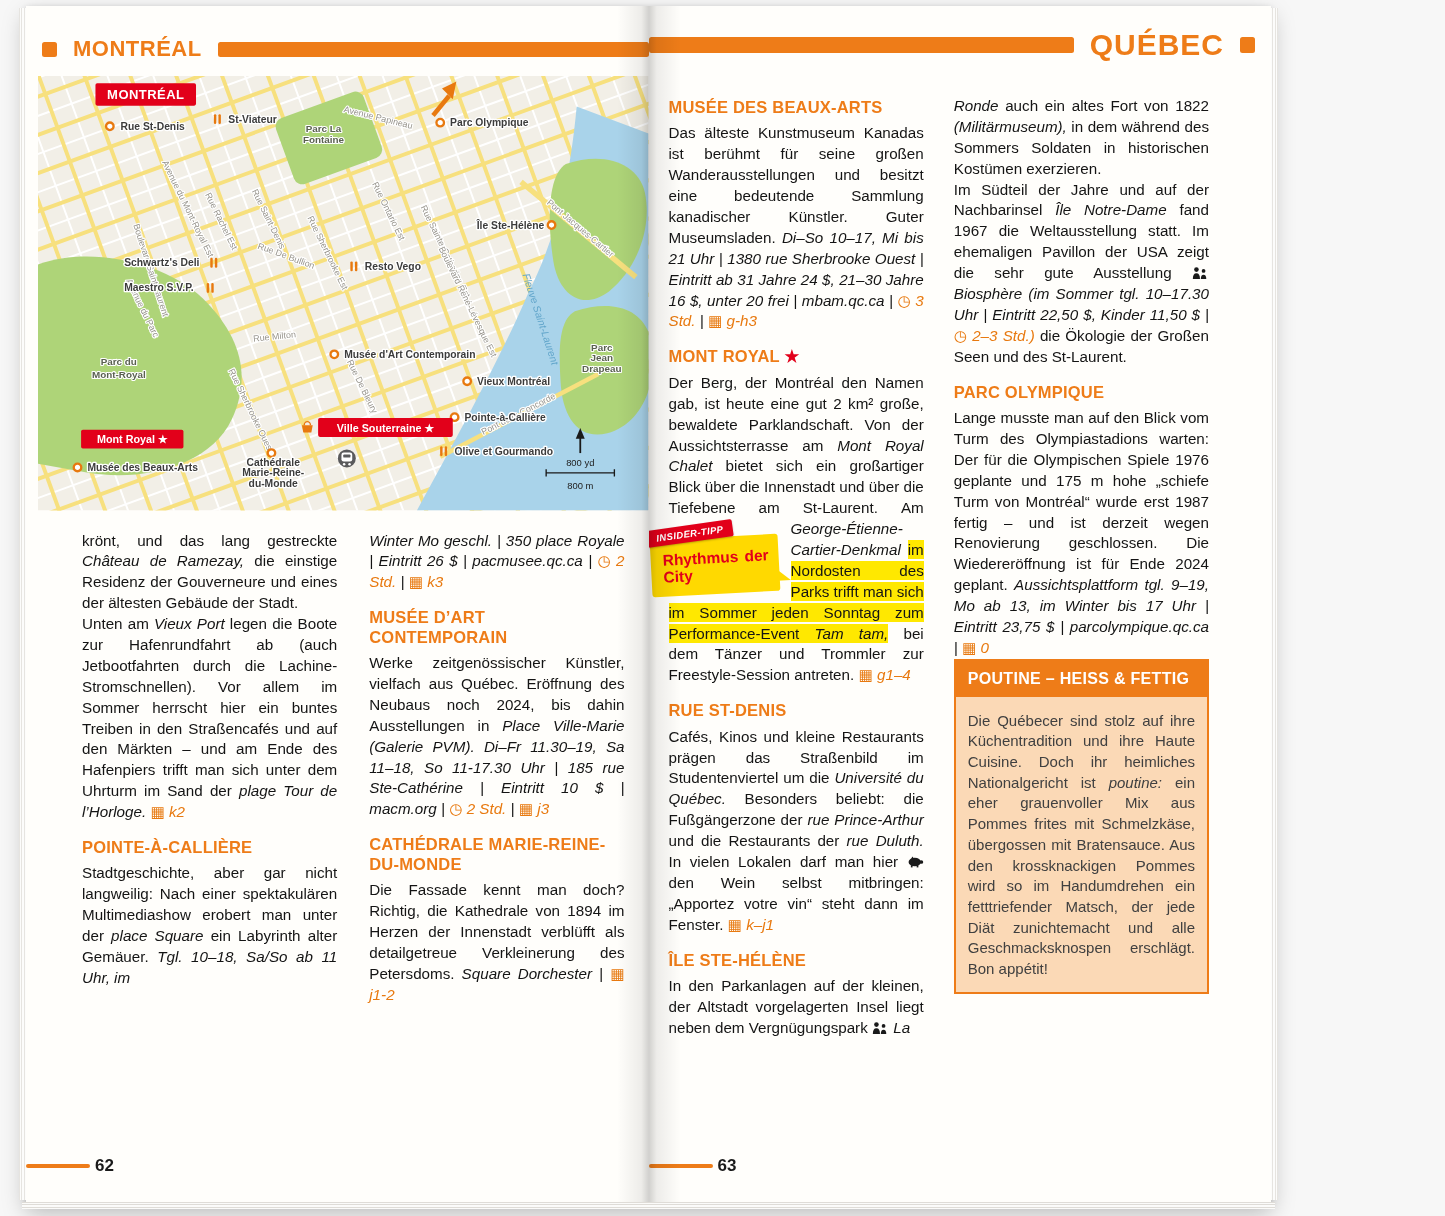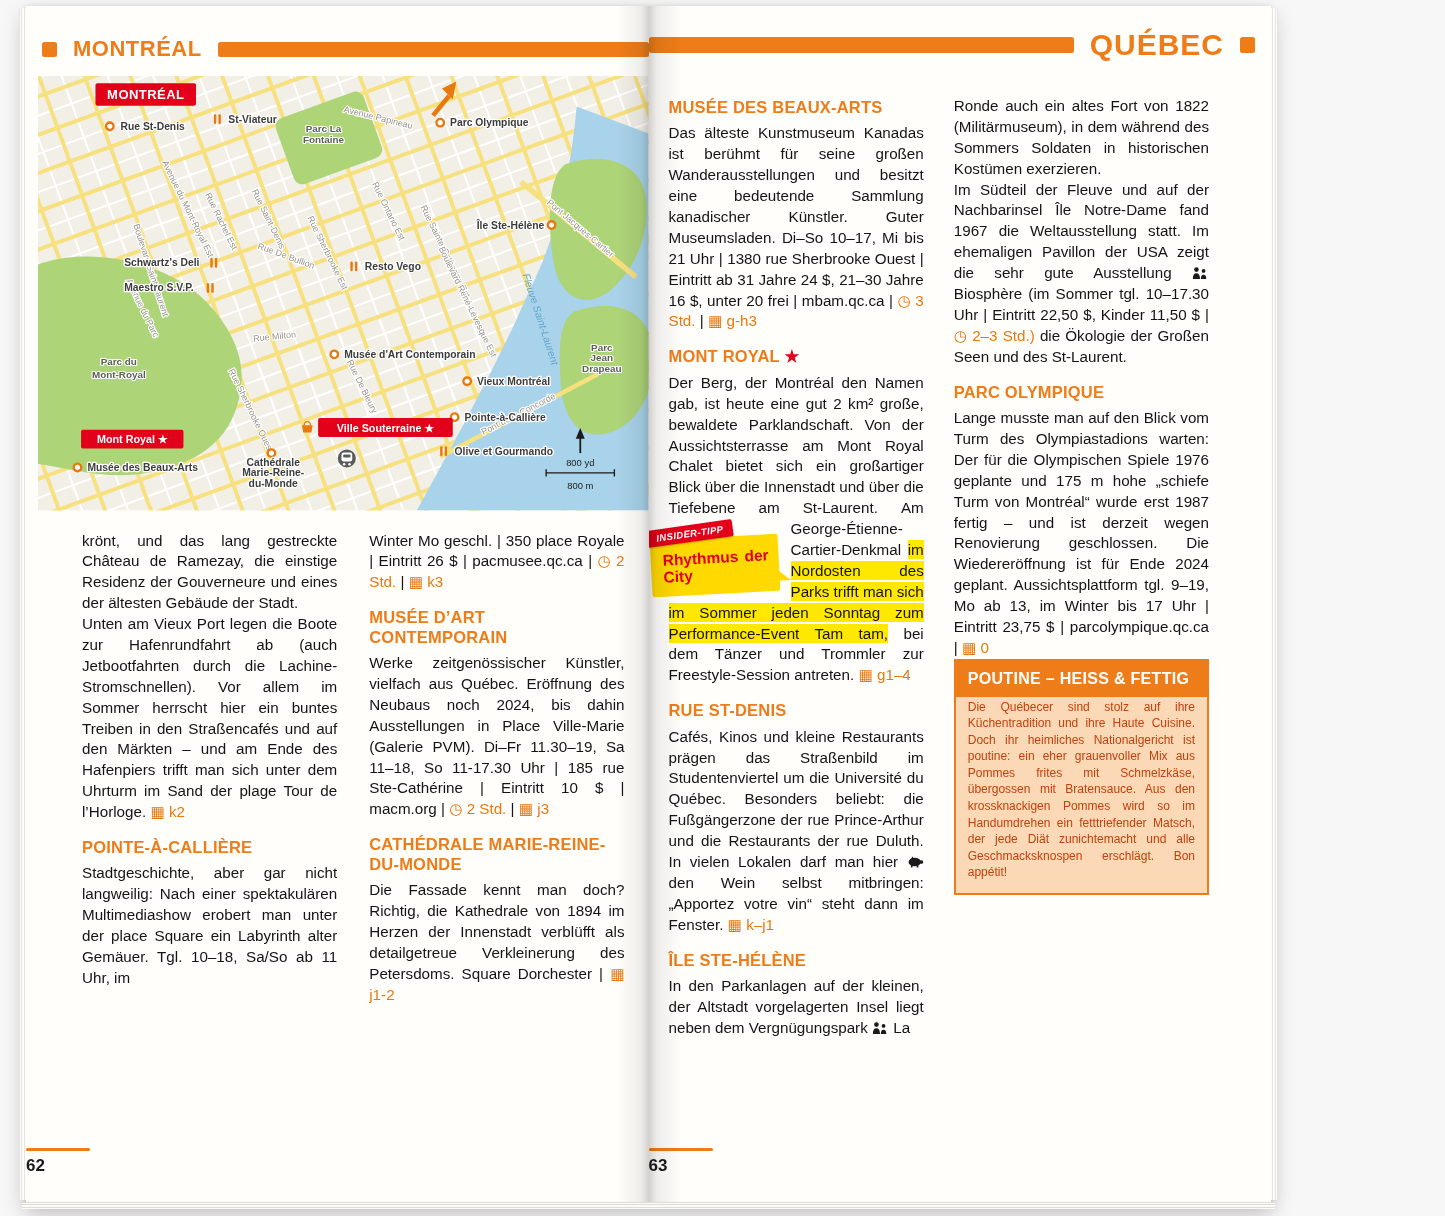--- a/index.html
+++ b/index.html
@@ -24,32 +24,32 @@
 .map-wrap{margin:14px 0 0 12px;width:calc(100% - 12px)}
 .map-wrap svg{display:block;width:100%;height:auto}
 .cols{display:flex}
 .page-l .cols{margin:20px 24px 0 56px;gap:32px}
 .page-r .cols{margin:34px 62px 0 20px;gap:30px}
 .col{flex:1;min-width:0}
 .sec-head{color:#ee7c18;font-weight:700;font-size:16.5px;line-height:1.18;letter-spacing:.2px;margin:15px 0 6px}
 .col > .sec-head:first-child{margin-top:2px}
 .red-star{color:#e2001a}
 .para{font-size:15.2px;line-height:1.375;color:#141414;text-align:justify;hyphens:auto}
-.it{}
+.it{font-style:italic}
 .or{color:#e8790f}
 .hl{background:#ffe800;padding:1px 0}
 .inline-icon{display:inline-block;vertical-align:-1px;line-height:0}
 .insider-wrap{float:left;width:128px;margin:8px 12px 8px -18px;position:relative;padding-top:10px}
 .insider-ribbon{position:absolute;top:-2px;left:-4px;background:#e2001a;color:#fff;font-size:9.5px;font-weight:700;font-style:italic;letter-spacing:.4px;padding:2px 9px;border-radius:2px;transform:rotate(-8deg);z-index:2;box-shadow:0 1px 2px rgba(0,0,0,.25)}
 .insider-bubble{display:block;background:#ffd900;color:#e2001a;font-weight:700;font-size:15.5px;line-height:1.12;padding:12px 10px 10px 12px;border-radius:3px;transform:rotate(-3deg);position:relative}
 .insider-bubble::after{content:"";position:absolute;right:-11px;bottom:10px;width:0;height:0;border-top:11px solid transparent;border-left:13px solid #ffd900}
 .pbox{border:2px solid #ee7c18;background:#fbd9b6}
 .pbox-h{background:#ee7c18;color:#fff;font-weight:700;font-size:16px;letter-spacing:.3px;padding:9px 12px}
-.pbox-b{padding:2px 12px 12px;color:#c2410c;font-size:12px;line-height:1.38;text-align:justify}
-.pagenum{position:absolute;bottom:26px;left:0;right:0;display:flex;flex-direction:column;align-items:flex-start;gap:5px}
+.pbox-b{padding:14px 12px 12px;color:#404040;font-size:15px;line-height:1.38;text-align:justify}
+.pagenum{position:absolute;bottom:26px;left:0;right:0;display:flex;flex-direction:row;align-items:center;gap:5px}
 .pn-rule{width:64px;height:3.5px;background:#ee7c18;border-radius:2px}
 .pn-num{font-weight:700;font-size:17px;color:#1a1a1a}
 
 .mlab{font:700 11.5px "Liberation Sans",sans-serif;fill:#3c3c3c;paint-order:stroke;stroke:#ffffff;stroke-width:3px;stroke-linejoin:round}
 .plab{font:700 11px "Liberation Sans",sans-serif;fill:#5a6150;paint-order:stroke;stroke:#ffffff;stroke-width:2.5px;stroke-linejoin:round;text-anchor:middle}
 .slab{font:400 10px "Liberation Sans",sans-serif;fill:#97948c;paint-order:stroke;stroke:#ffffff;stroke-width:2.5px;stroke-linejoin:round}
 .flab{font:italic 400 11.5px "Liberation Sans",sans-serif;fill:#62a6cb;text-anchor:middle}
 .rtext{font:700 12px "Liberation Sans",sans-serif;fill:#fff;text-anchor:middle}
 .badge-t{font:700 14.5px "Liberation Sans",sans-serif;fill:#fff;text-anchor:middle;letter-spacing:.5px}
 .sclab{font:400 10.5px "Liberation Sans",sans-serif;fill:#222;text-anchor:middle}
@@ -413,21 +413,21 @@
                 <g fill="#1a1a1a">
                   <circle cx="5.2" cy="3" r="2.7"></circle>
                   <path d="M1 14 Q1 7.2 5.2 7.2 Q9.4 7.2 9.4 14 Z"></path>
                   <circle cx="13.6" cy="4.6" r="2.2"></circle>
                   <path d="M10.4 14 Q10.4 9 13.6 9 Q16.8 9 16.8 14 Z"></path>
                 </g>
               </svg></span><span> </span><span class="it">La</span></p>
         </div>
       <div class="col">
           <p class="para"><span class="it">Ronde</span><span> auch ein altes Fort von 1822 </span><span class="it">(Militärmuseum),</span><span> in dem während des Sommers Soldaten in historischen Kostümen exerzieren.</span></p>
-          <p class="para"><span>Im Südteil der Fleuve und auf der Nachbarinsel </span><span class="it">Île Notre-Dame</span><span> fand 1967 die Weltausstellung statt. Im ehemaligen Pavillon der USA zeigt die sehr gute Ausstellung </span><span class="inline-icon"><svg viewBox="0 0 20 14" width="17" height="12">
+          <p class="para"><span>Im Südteil der Jahre und auf der Nachbarinsel </span><span class="it">Île Notre-Dame</span><span> fand 1967 die Weltausstellung statt. Im ehemaligen Pavillon der USA zeigt die sehr gute Ausstellung </span><span class="inline-icon"><svg viewBox="0 0 20 14" width="17" height="12">
                 <g fill="#1a1a1a">
                   <circle cx="5.2" cy="3" r="2.7"></circle>
                   <path d="M1 14 Q1 7.2 5.2 7.2 Q9.4 7.2 9.4 14 Z"></path>
                   <circle cx="13.6" cy="4.6" r="2.2"></circle>
                   <path d="M10.4 14 Q10.4 9 13.6 9 Q16.8 9 16.8 14 Z"></path>
                 </g>
               </svg></span><span> </span><span class="it">Biosphère (im Sommer tgl. 10–17.30 Uhr | Eintritt 22,50 $, Kinder 11,50 $ | </span><span class="or">◷</span><span class="it or"> 2–3 Std.)</span><span> die Ökologie der Großen Seen und des St-Laurent.</span></p>
           <div class="sec-head"><span>PARC OLYMPIQUE</span></div>
           <p class="para"><span>Lange musste man auf den Blick vom Turm des Olympiastadions warten: Der für die Olympischen Spiele 1976 geplante und 175 m hohe „schiefe Turm von Montréal“ wurde erst 1987 fertig – und ist derzeit wegen Renovierung geschlossen. Die Wiedereröffnung ist für Ende 2024 geplant. </span><span class="it">Aussichtsplattform tgl. 9–19, Mo ab 13, im Winter bis 17 Uhr | Eintritt 23,75 $ | parcolympique.qc.ca | </span><span class="or">▦</span><span class="it or"> 0</span></p>
           <div class="pbox">

